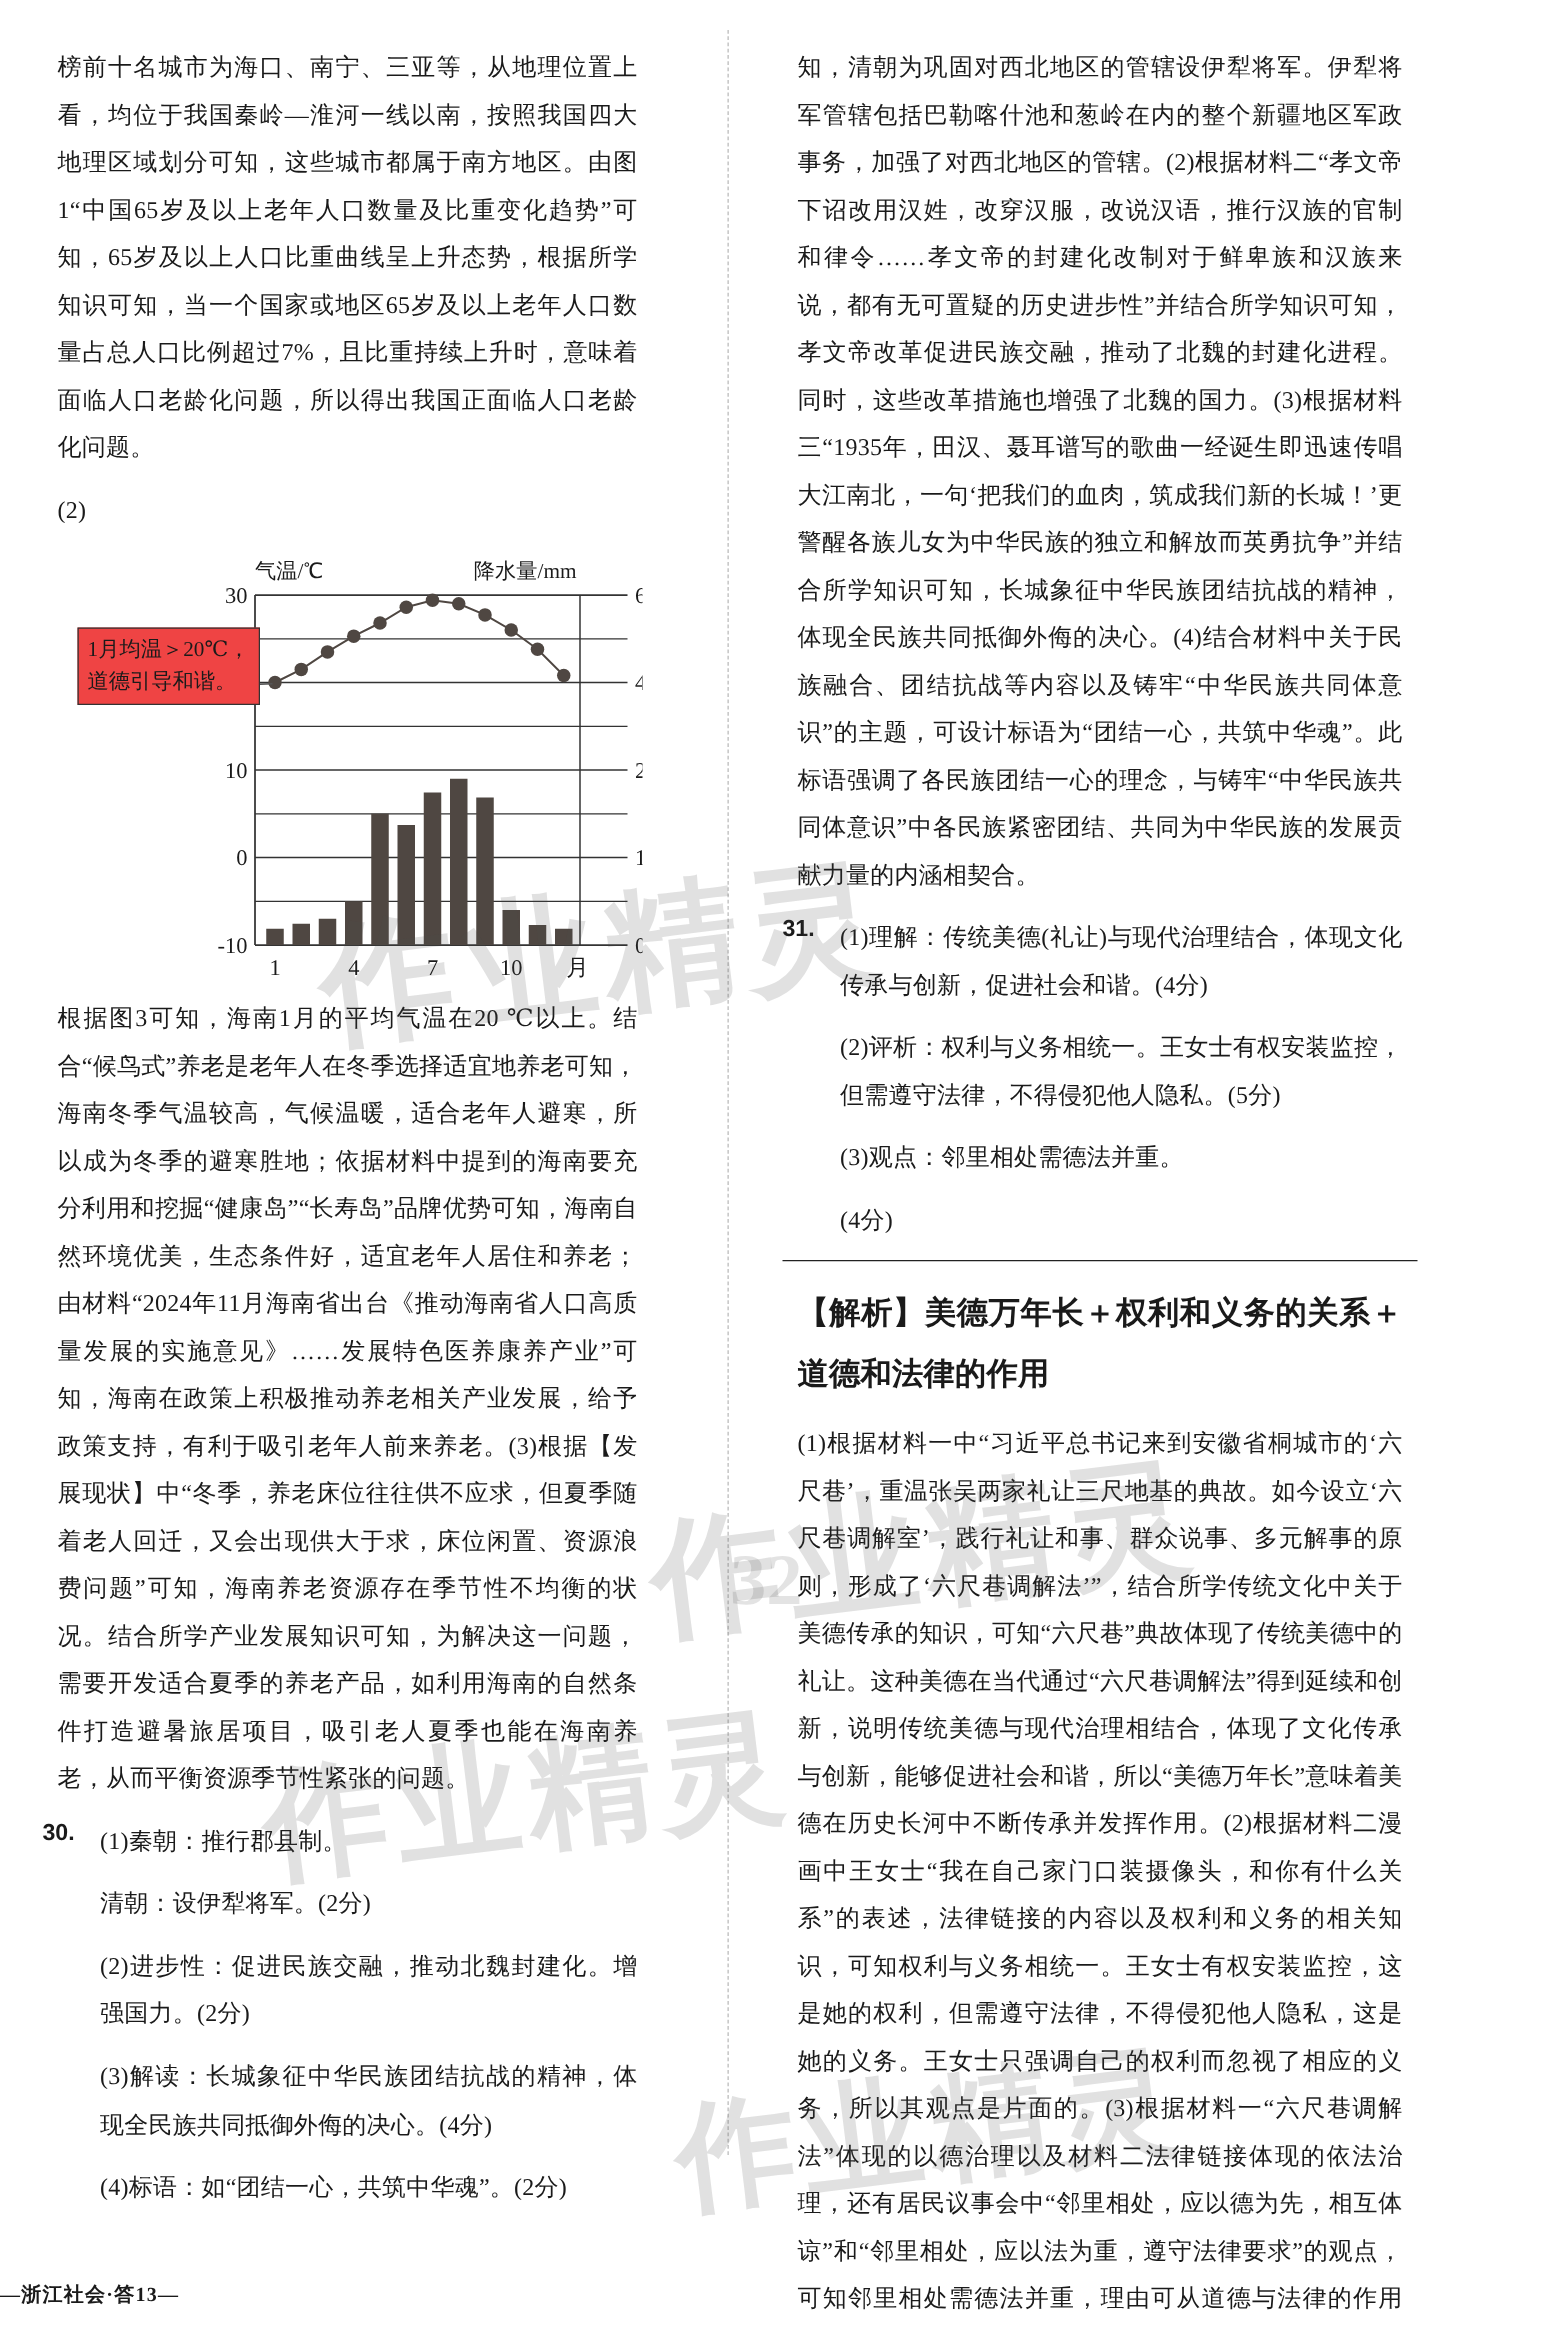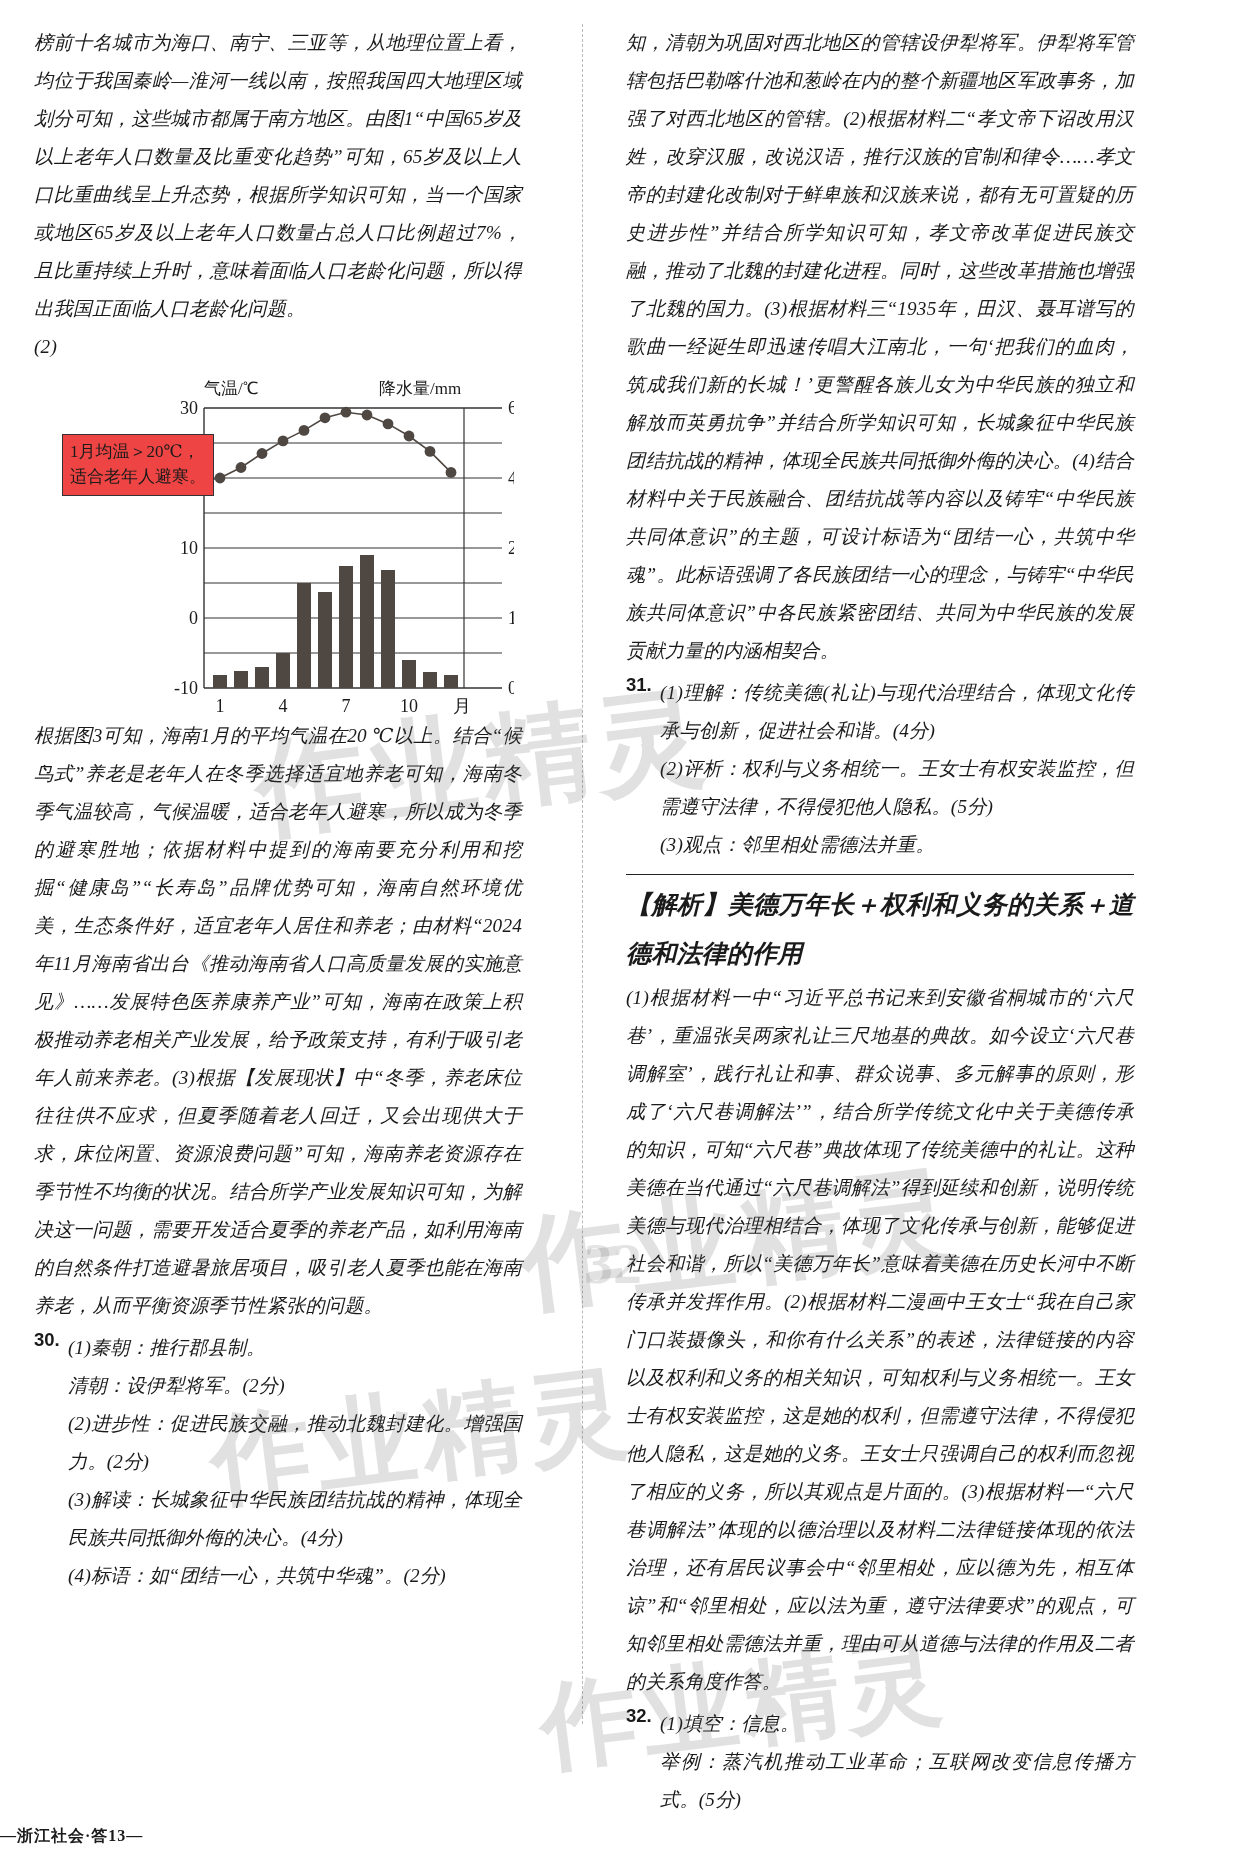--- a/index.html
+++ b/index.html
@@ -34,27 +34,26 @@
   .col-left { padding-right: 20px; }
   .divider {
     width: 1px;
     border-left: 1px dashed #b9b9b9;
     margin: 0 42px 0 40px;
     height: 1700px;
   }
   .col-right { padding-left: 0px; }
 
   p.t {
-    margin: 0;
+    margin: 12px;
     font-size: 19.2px;
     line-height: 1.98;
     text-align: justify;
     letter-spacing: 0.2px;
     text-justify: inter-ideograph;
-    font-style: italic;
   }
   .indent0 { text-indent: 0; }
 
   
   .qblock {
     position: relative;
     padding-left: 34px;
     margin-top: 4px;
   }
   .qblock .qnum {
@@ -146,21 +145,21 @@
     <div class="col col-left">
 
       <p class="t">榜前十名城市为海口、南宁、三亚等，从地理位置上看，均位于我国秦岭—淮河一线以南，按照我国四大地理区域划分可知，这些城市都属于南方地区。由图1“中国65岁及以上老年人口数量及比重变化趋势”可知，65岁及以上人口比重曲线呈上升态势，根据所学知识可知，当一个国家或地区65岁及以上老年人口数量占总人口比例超过7%，且比重持续上升时，意味着面临人口老龄化问题，所以得出我国正面临人口老龄化问题。</p>
 
       <p class="t indent0">(2)</p>
 
       <div class="figure-wrap">
 
         <div class="callout">
           <div>1月均温＞20℃，</div>
-          <div>适合老年人避寒。</div>
+          <div>道德引导和谐。</div>
         </div>
 
         <svg class="chart" viewBox="0 0 480 345">
 
           <g font-family="Liberation Serif, serif" fill="#1a1a1a">
 
             <text x="170" y="22" font-size="17">气温/℃</text>
             <text x="345" y="22" font-size="17">降水量/mm</text>
 
             <line x1="170" y1="36" x2="468" y2="36" stroke="#333" stroke-width="1.4"></line>
@@ -249,20 +248,21 @@
 
     <div class="col col-right">
 
       <p class="t">知，清朝为巩固对西北地区的管辖设伊犁将军。伊犁将军管辖包括巴勒喀什池和葱岭在内的整个新疆地区军政事务，加强了对西北地区的管辖。(2)根据材料二“孝文帝下诏改用汉姓，改穿汉服，改说汉语，推行汉族的官制和律令……孝文帝的封建化改制对于鲜卑族和汉族来说，都有无可置疑的历史进步性”并结合所学知识可知，孝文帝改革促进民族交融，推动了北魏的封建化进程。同时，这些改革措施也增强了北魏的国力。(3)根据材料三“1935年，田汉、聂耳谱写的歌曲一经诞生即迅速传唱大江南北，一句‘把我们的血肉，筑成我们新的长城！’更警醒各族儿女为中华民族的独立和解放而英勇抗争”并结合所学知识可知，长城象征中华民族团结抗战的精神，体现全民族共同抵御外侮的决心。(4)结合材料中关于民族融合、团结抗战等内容以及铸牢“中华民族共同体意识”的主题，可设计标语为“团结一心，共筑中华魂”。此标语强调了各民族团结一心的理念，与铸牢“中华民族共同体意识”中各民族紧密团结、共同为中华民族的发展贡献力量的内涵相契合。</p>
 
       <div class="qblock">
         <span class="qnum">31.</span>
         <p class="t">(1)理解：传统美德(礼让)与现代治理结合，体现文化传承与创新，促进社会和谐。(4分)</p>
         <p class="t">(2)评析：权利与义务相统一。王女士有权安装监控，但需遵守法律，不得侵犯他人隐私。(5分)</p>
         <p class="t">(3)观点：邻里相处需德法并重。</p>
+        <p class="t">(4分)</p>
       </div>
 
       <div class="analysis">
         <p class="t head">【解析】美德万年长＋权利和义务的关系＋道德和法律的作用</p>
         <p class="t">(1)根据材料一中“习近平总书记来到安徽省桐城市的‘六尺巷’，重温张吴两家礼让三尺地基的典故。如今设立‘六尺巷调解室’，践行礼让和事、群众说事、多元解事的原则，形成了‘六尺巷调解法’”，结合所学传统文化中关于美德传承的知识，可知“六尺巷”典故体现了传统美德中的礼让。这种美德在当代通过“六尺巷调解法”得到延续和创新，说明传统美德与现代治理相结合，体现了文化传承与创新，能够促进社会和谐，所以“美德万年长”意味着美德在历史长河中不断传承并发挥作用。(2)根据材料二漫画中王女士“我在自己家门口装摄像头，和你有什么关系”的表述，法律链接的内容以及权利和义务的相关知识，可知权利与义务相统一。王女士有权安装监控，这是她的权利，但需遵守法律，不得侵犯他人隐私，这是她的义务。王女士只强调自己的权利而忽视了相应的义务，所以其观点是片面的。(3)根据材料一“六尺巷调解法”体现的以德治理以及材料二法律链接体现的依法治理，还有居民议事会中“邻里相处，应以德为先，相互体谅”和“邻里相处，应以法为重，遵守法律要求”的观点，可知邻里相处需德法并重，理由可从道德与法律的作用及二者的关系角度作答。</p>
       </div>
 
       <div class="qblock">
         <span class="qnum">32.</span>
         <p class="t">(1)填空：信息。</p>

